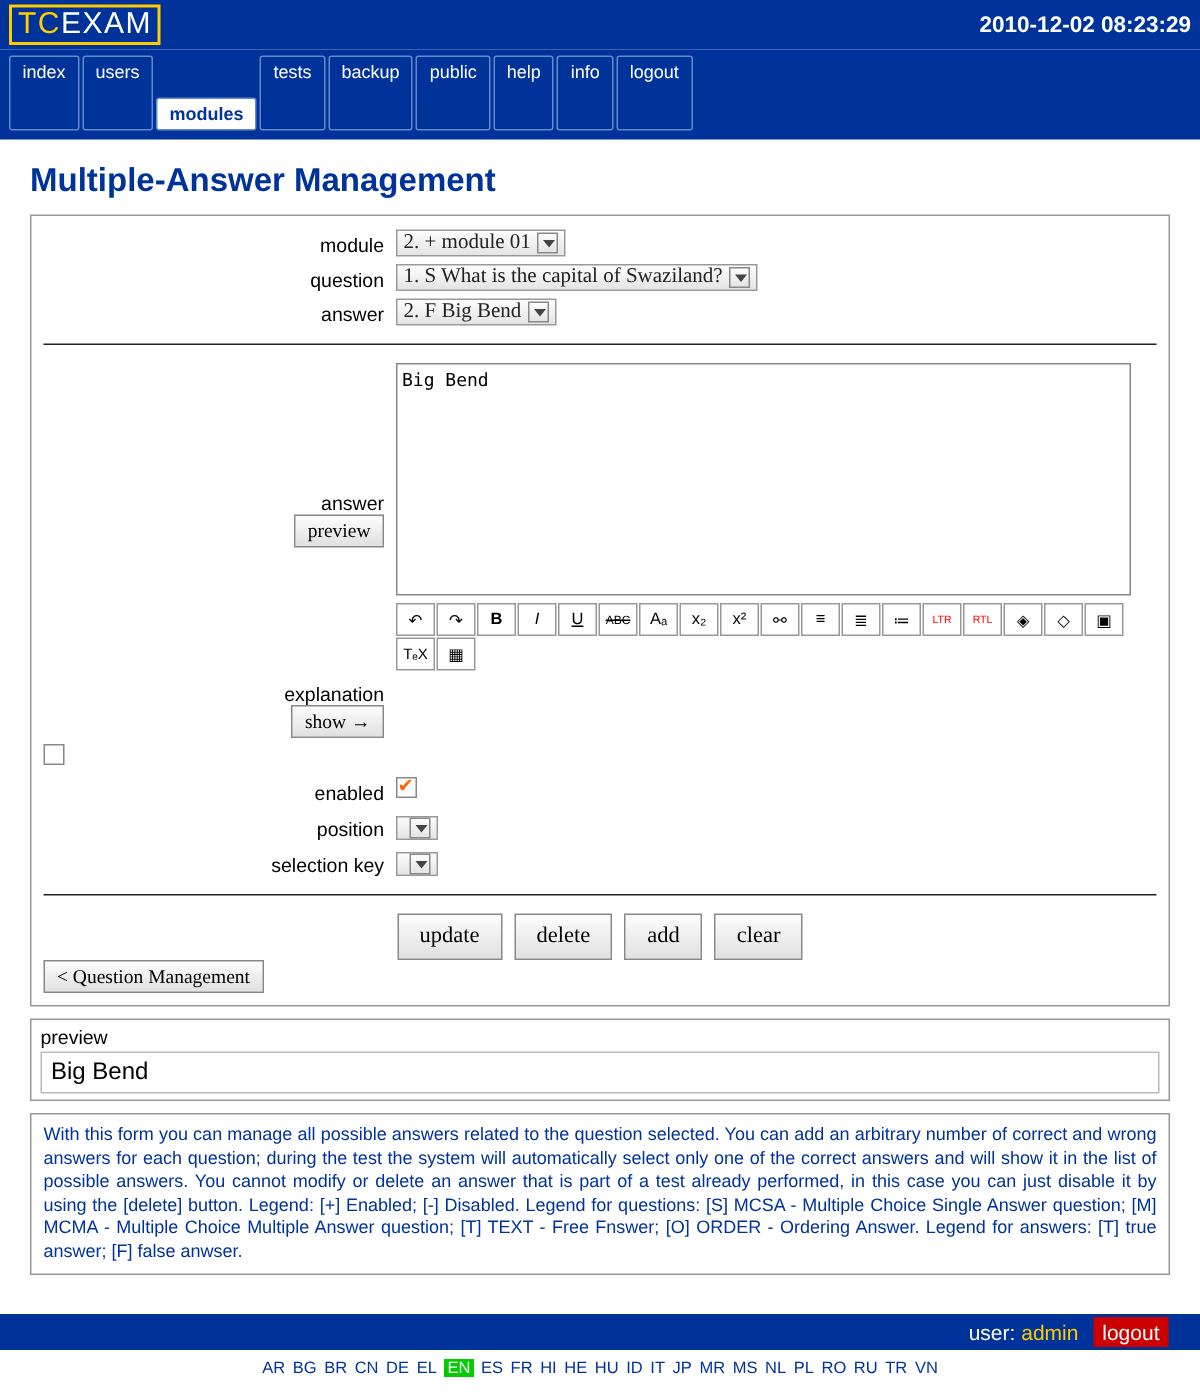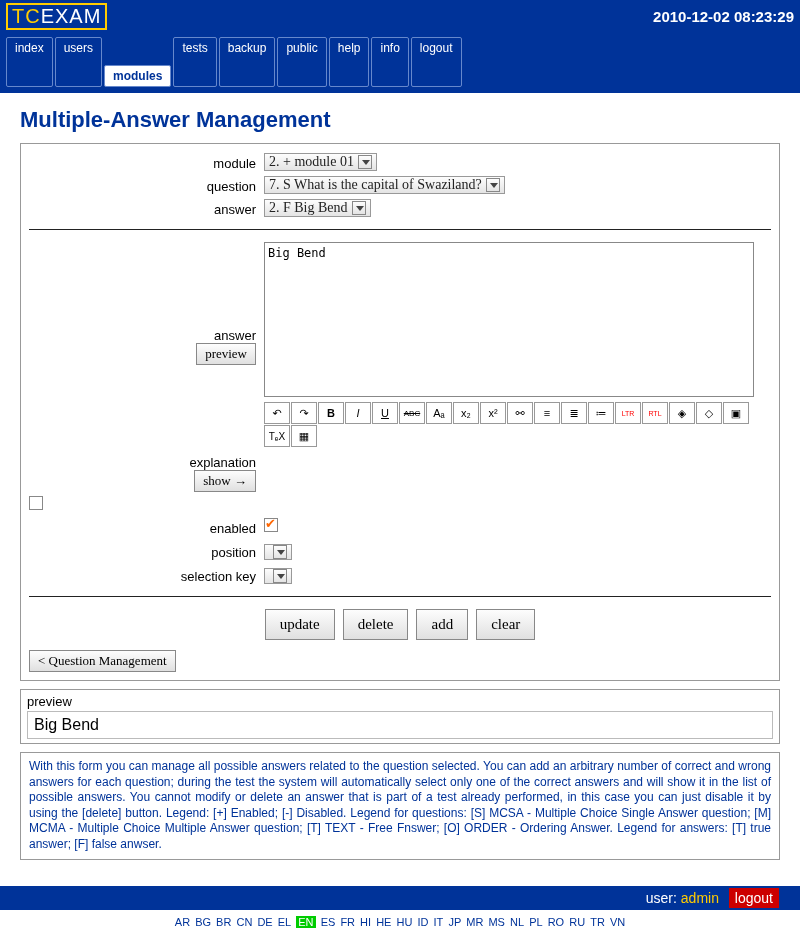--- a/index.html
+++ b/index.html
@@ -24,21 +24,21 @@
 .select-arrow::after { content: ""; position: absolute; top: 4px; left: 3px; border-left: 4px solid transparent; border-right: 4px solid transparent; border-top: 5px solid #444; }
 hr.sep { border: none; border-top: 1px solid #222; margin: 12px 0; }
 .btn { background: linear-gradient(#fdfdfd, #e0e0e0); border: 1px solid #888; padding: 2px 8px; font-family: Verdana; font-size: 13px; cursor: pointer; }
 .btn-big { background: linear-gradient(#fdfdfd, #e0e0e0); border: 1px solid #888; padding: 6px 14px; font-family: Verdana; font-size: 15px; cursor: pointer; }
 .textarea-box { width: 490px; height: 155px; border: 1px solid #888; padding: 3px; font-family: monospace; font-size: 12px; resize: none; }
 .toolbar { display: flex; flex-wrap: wrap; gap: 1px; margin-top: 2px; width: 490px; }
 .tb-btn { border: 1px solid #999; background: #fff; width: 26px; height: 22px; display: inline-flex; align-items: center; justify-content: center; font-size: 11px; font-family: Arial; cursor: pointer; }
 .checkbox { display: inline-block; width: 14px; height: 14px; border: 1px solid #888; background: #fff; position: relative; }
 .checkbox.checked::after { content: "✔"; color: #ff6600; position: absolute; top: -3px; left: 0; font-size: 13px; }
 .actions-row { text-align: center; margin-top: 4px; display: flex; gap: 8px; justify-content: center; }
-.back-link-wrap { margin-top: 10px; }
+.back-link-wrap { }
 .preview-box { border: 1px solid #999; margin-top: 8px; padding: 4px 6px; }
 .preview-label { font-size: 13px; margin-bottom: 2px; }
 .preview-content { border: 1px solid #bbb; padding: 4px 6px; font-size: 16px; }
 .help-box { border: 1px solid #999; margin-top: 8px; padding: 6px 8px; color: #003399; font-size: 12px; text-align: justify; line-height: 1.3; }
 .footer-bar { background: #003399; color: #fff; text-align: right; padding: 4px 21px; margin-top: 18px; font-size: 14px; }
 .footer-bar .user { color: #ffcc00; }
 .footer-bar .logout { background: #cc0000; color: #fff; padding: 2px 6px; margin-left: 6px; cursor: pointer; }
 .lang-row { text-align: center; margin-top: 6px; font-size: 11px; color: #003399; }
 .lang-row .lang { margin: 0 1px; color: #003399; cursor: pointer; }
 .lang-row .lang.active { background: #00cc00; color: #fff; padding: 0 2px; }
@@ -78,21 +78,21 @@
         <span class="select-box">
             <span>2. + module 01</span>
             <span class="select-arrow"></span>
           </span>
       </div>
     </div>
     <div class="form-row">
       <div class="form-label">question</div>
       <div class="form-control">
         <span class="select-box">
-            <span>7. S What is the capital of Swaziland?</span>
+            <span>1. S What is the capital of Swaziland?</span>
             <span class="select-arrow"></span>
           </span>
       </div>
     </div>
     <div class="form-row">
       <div class="form-label">answer</div>
       <div class="form-control">
         <span class="select-box">
             <span>2. F Big Bend</span>
             <span class="select-arrow"></span>

